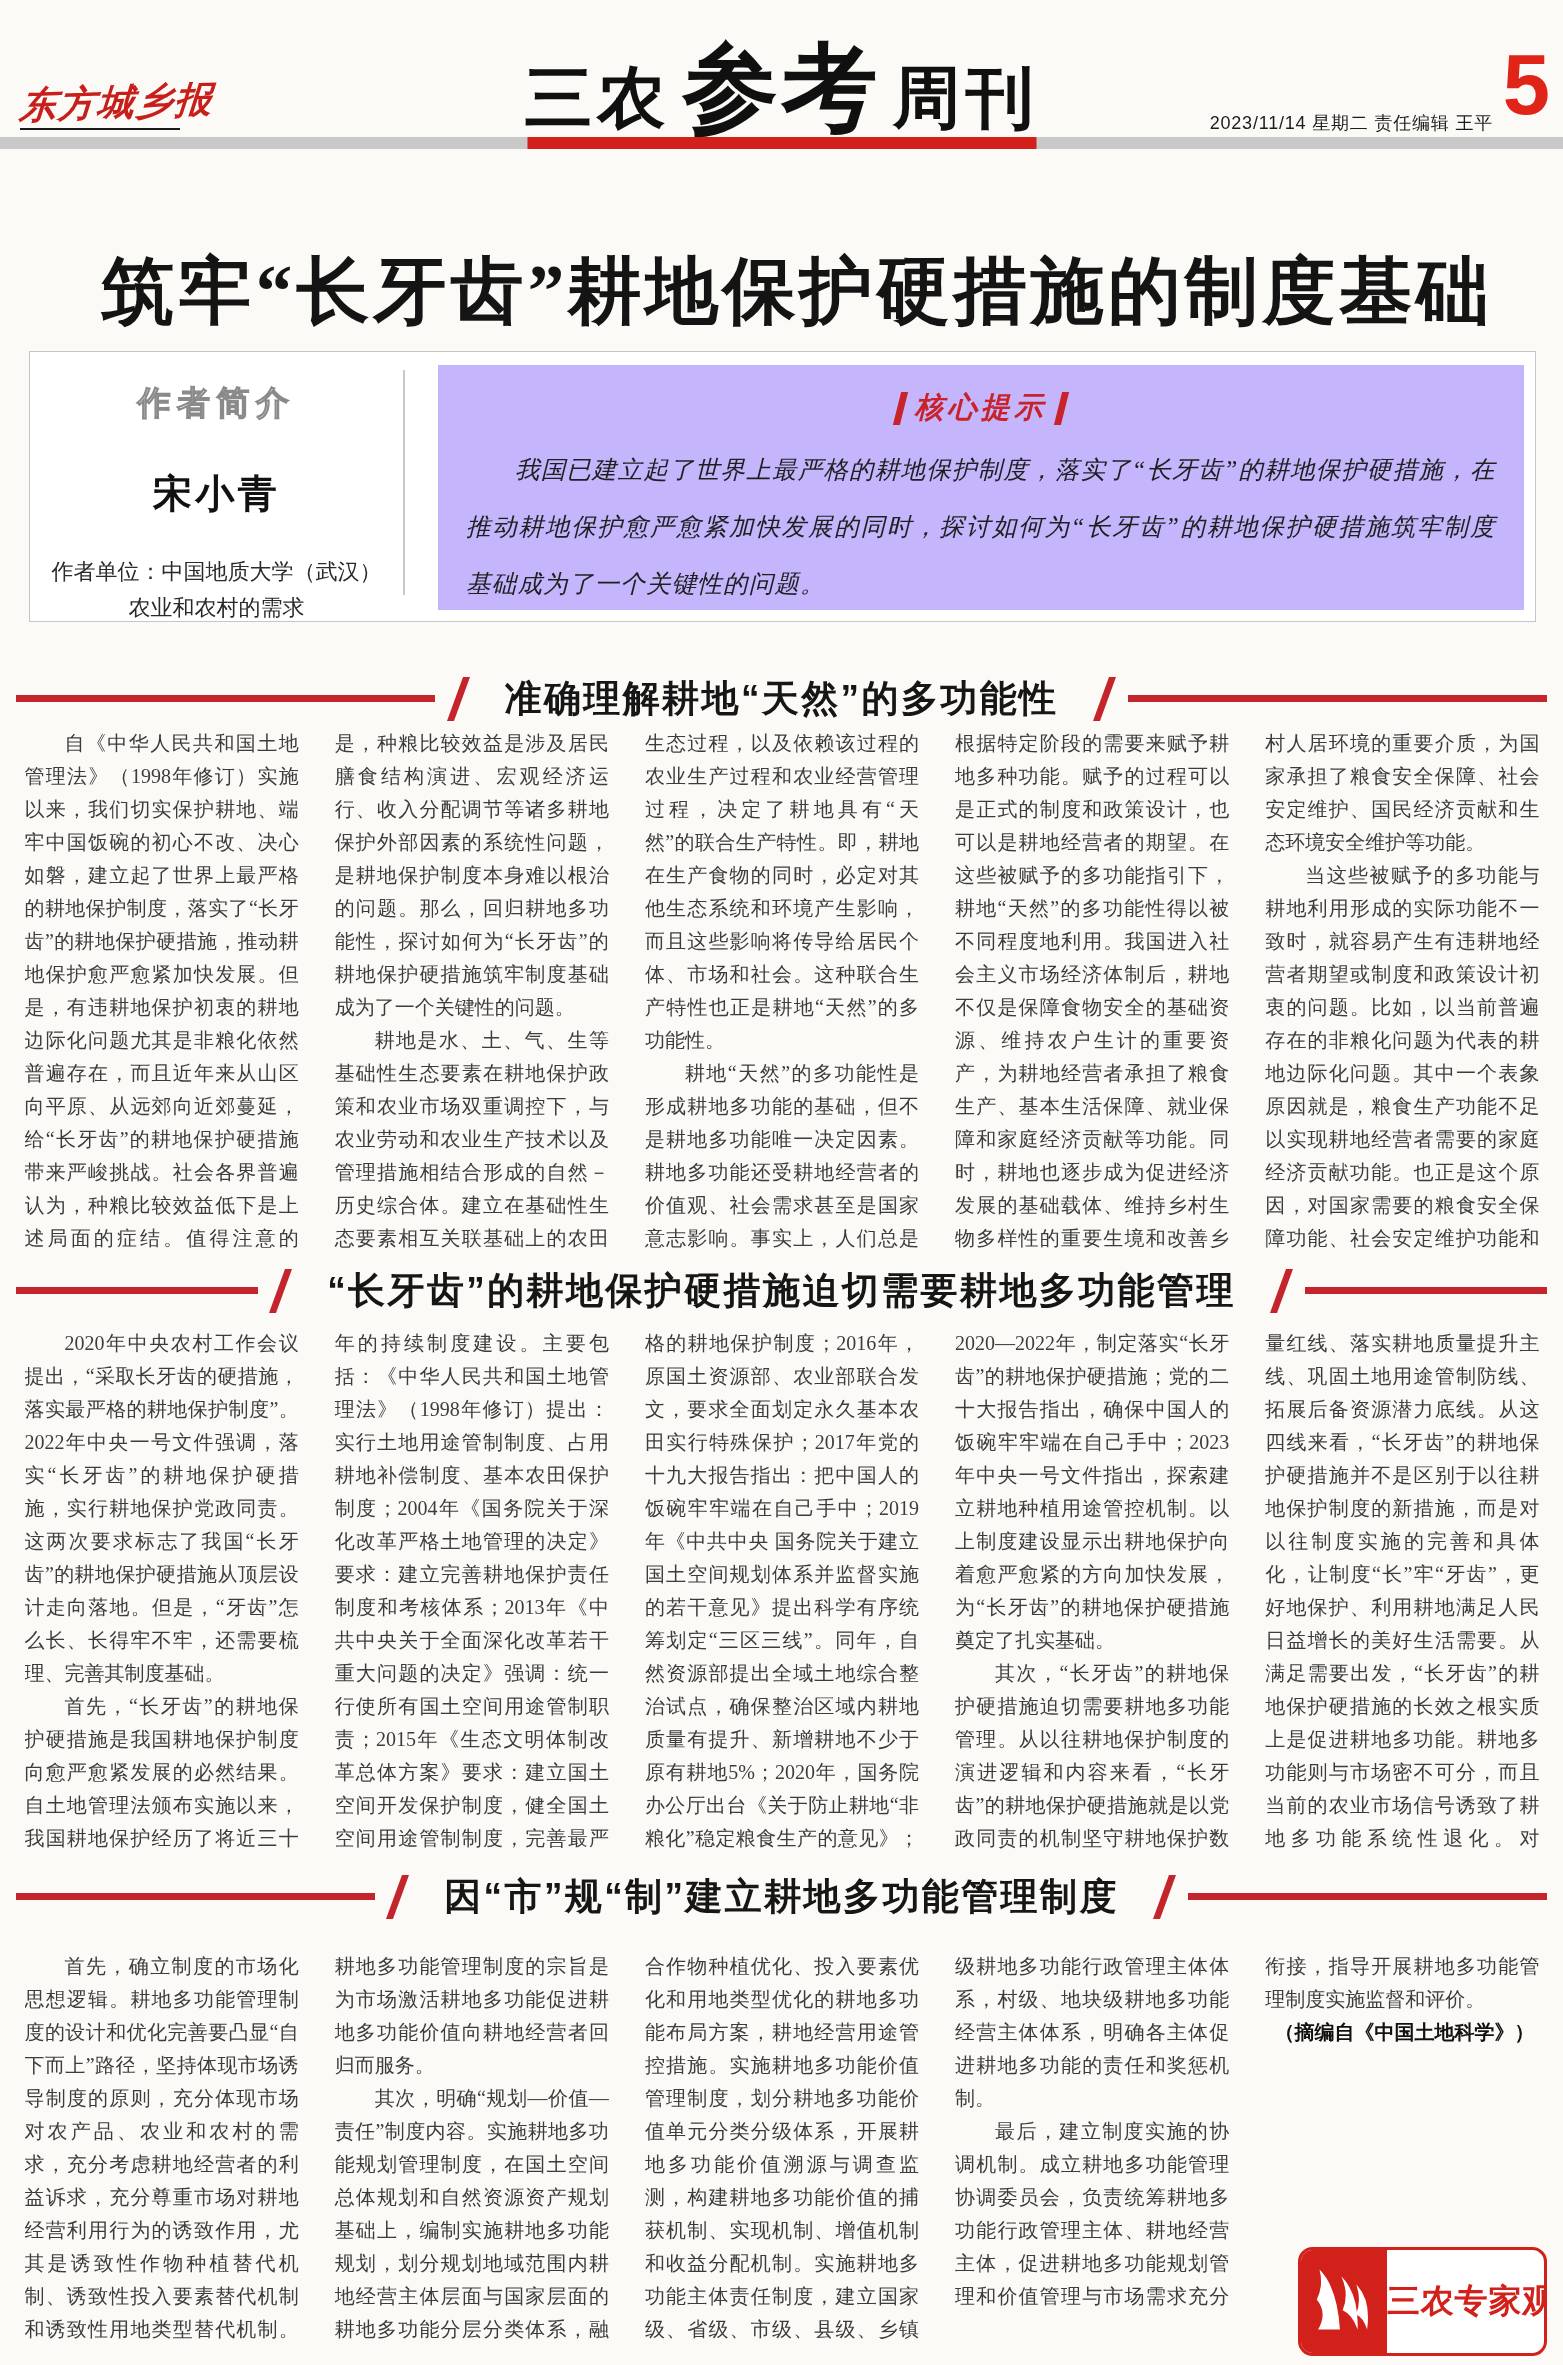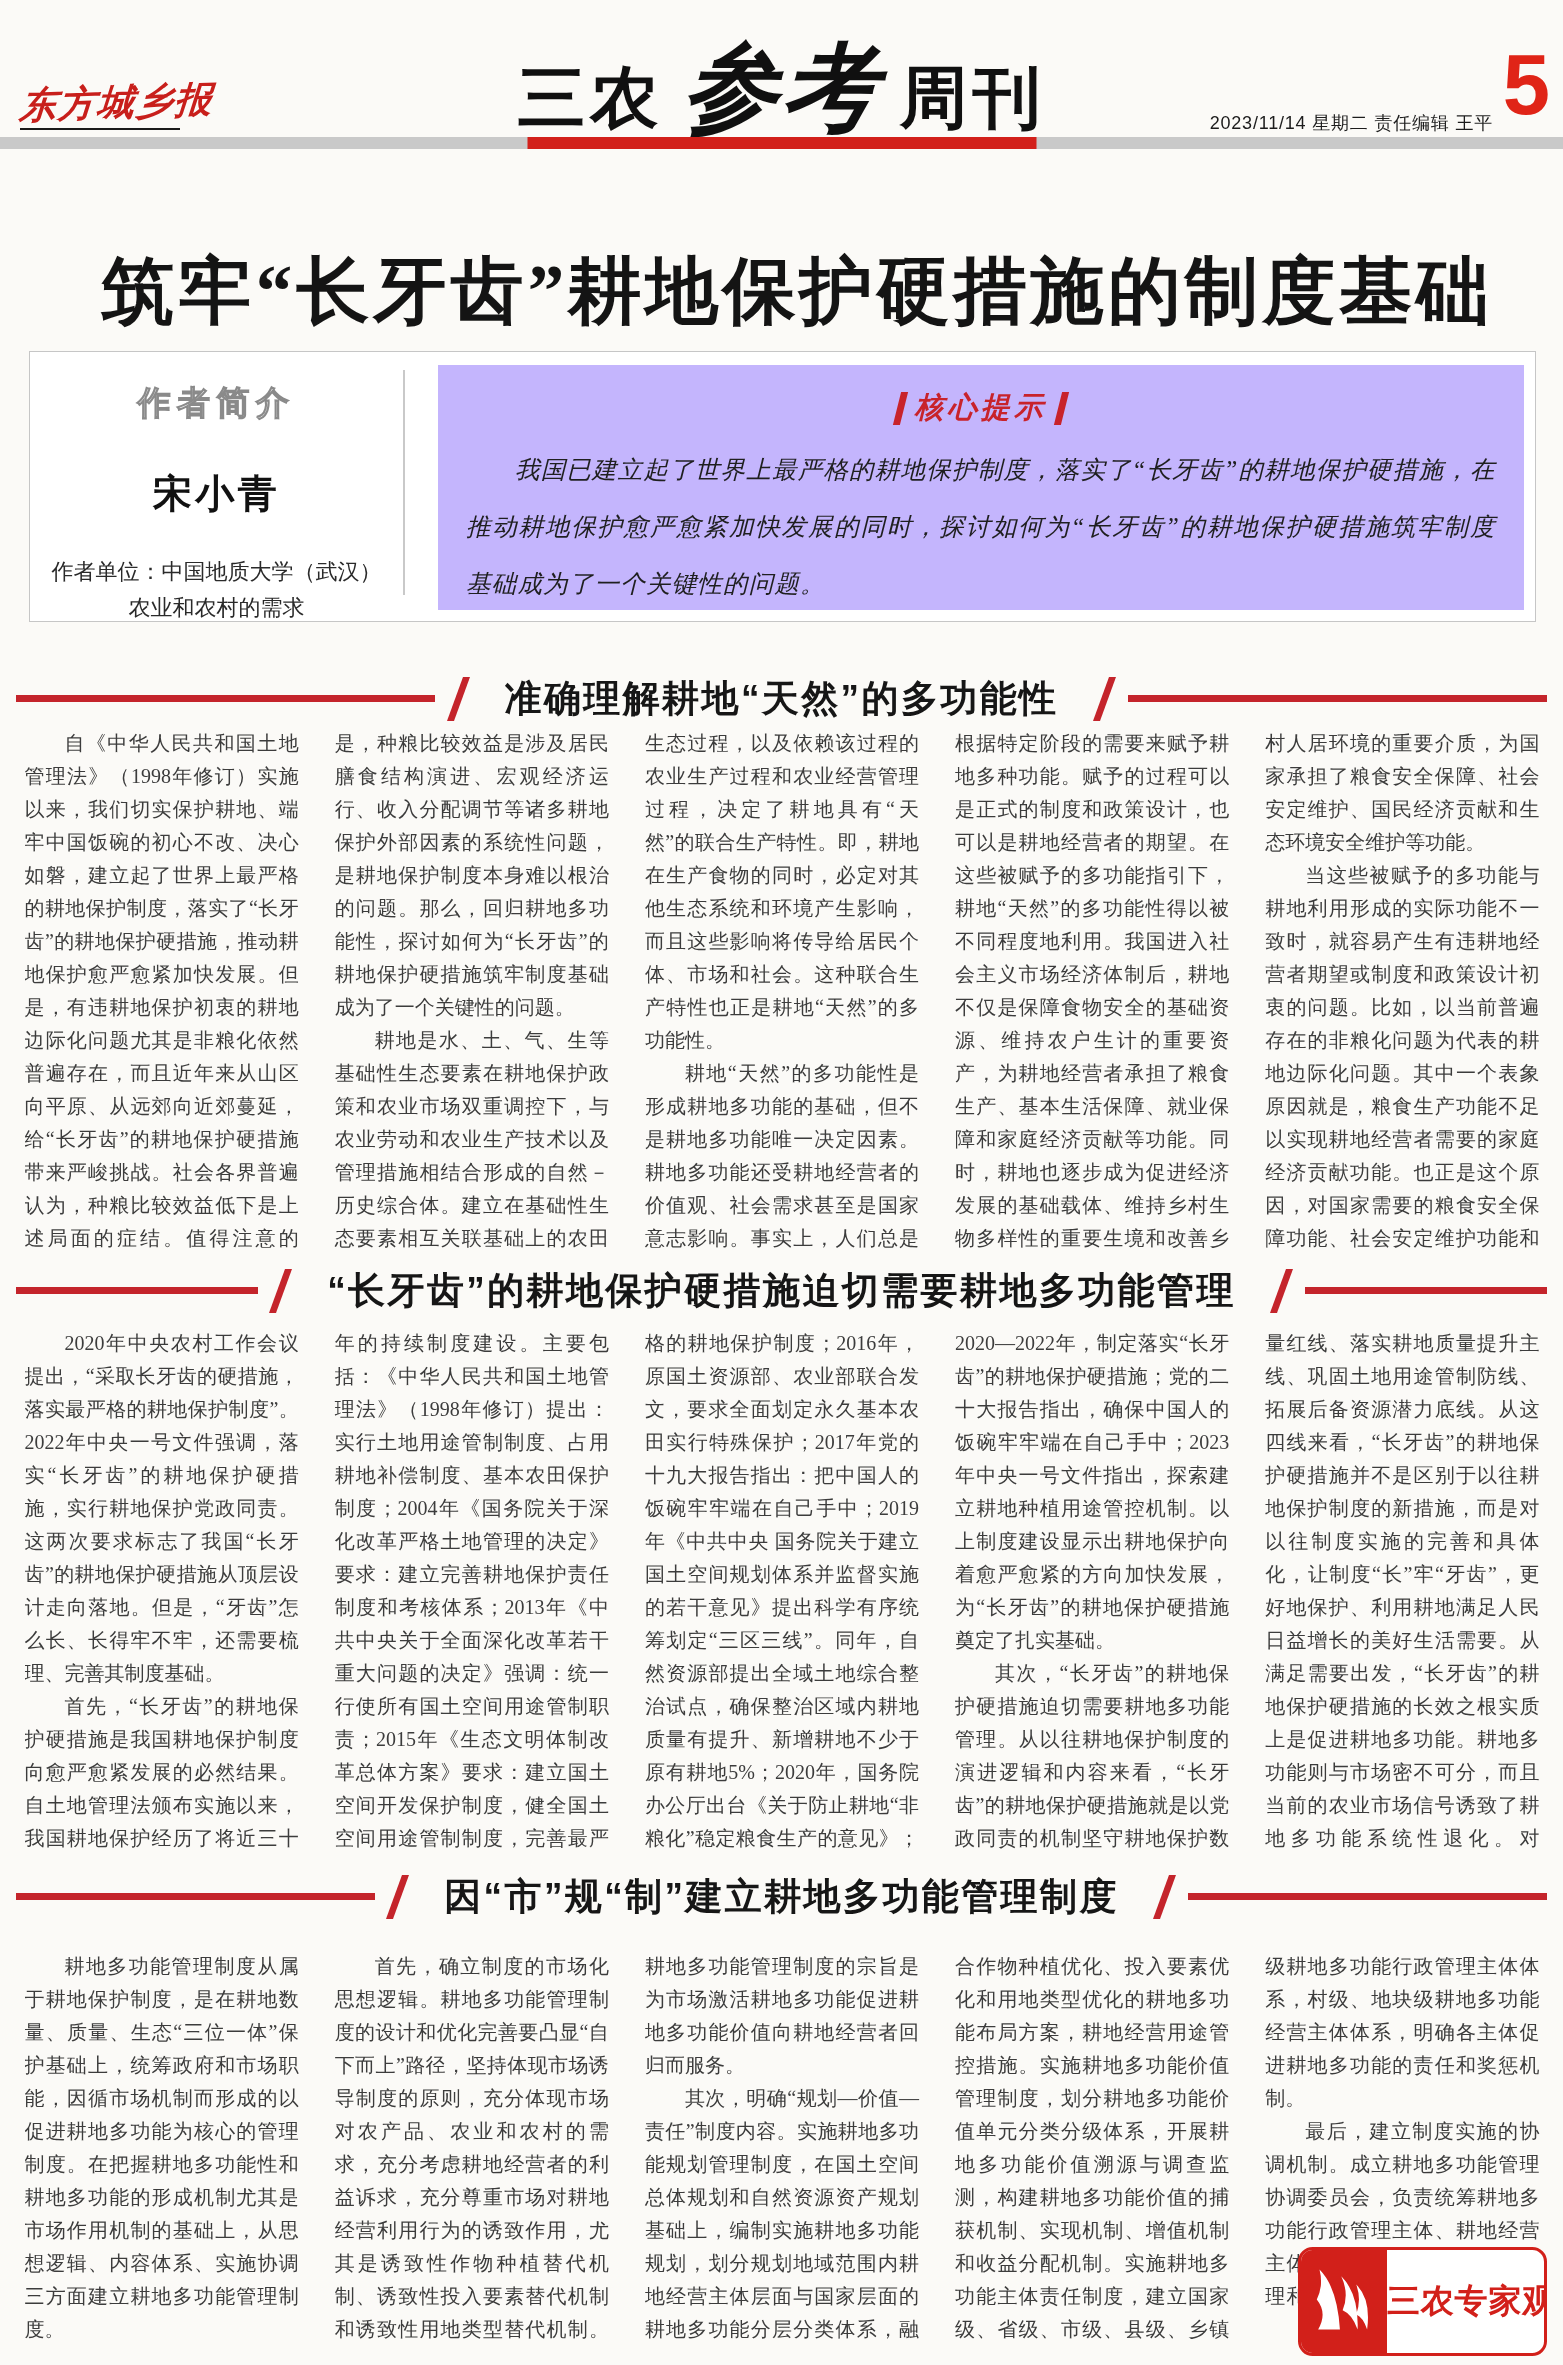--- a/index.html
+++ b/index.html
@@ -8,21 +8,21 @@
 
   
   .masthead{position:absolute;top:0;left:0;right:0;height:137px;}
   .brand{position:absolute;left:19.6px;top:78px;font-family:"Liberation Serif","DejaVu Serif",serif;
          font-size:37px;font-weight:bold;font-style:italic;color:#c81f1b;
          transform:skewX(-6deg) rotate(-2deg);letter-spacing:1.6px;white-space:nowrap;}
   .brand-underline{position:absolute;left:19.6px;top:128px;width:160px;height:2.4px;background:#1a1a1a;}
   .weekly-title{position:absolute;left:50%;top:24.5px;transform:translateX(-50%);
                 display:flex;align-items:baseline;white-space:nowrap;color:#101010;}
   .wt-light{font-size:68px;font-weight:600;letter-spacing:4.9px;}
-  .wt-heavy{font-size:96px;font-weight:900;letter-spacing:3.3px;margin:0 19px;font-style:italic;}
+  .wt-heavy{font-size:96px;font-weight:900;letter-spacing:3.3px;margin:0 12px;}
   .date-line{position:absolute;right:70px;top:111px;font-size:18px;color:#1c1c1c;
              letter-spacing:0.8px;white-space:nowrap;font-weight:500;}
   .page-number{position:absolute;right:13px;top:42px;font-size:85px;line-height:1;
                font-weight:700;color:#e02417;}
   .masthead-bar{position:absolute;top:137px;left:0;width:1563px;height:12.2px;background:#c9c9c9;}
   .masthead-bar-red{position:absolute;top:0;left:50%;transform:translateX(-50%);
                     width:509px;height:12.2px;background:#d2201a;}
 
   
   .headline{position:absolute;top:194px;left:16px;width:1563px;text-align:center;
@@ -149,21 +149,20 @@
   </div>
 
   <div class="sec-head" id="sec3-head">
     <span class="sec-rule"></span>
     <span class="sec-slash"></span>
     <h2 class="sec-title">因“市”规“制”建立耕地多功能管理制度</h2>
     <span class="sec-slash"></span>
     <span class="sec-rule"></span>
   </div>
   <div class="sec-body" id="sec3-body">
-    <p>耕地多功能管理制度从属于耕地保护制度，是在耕地数量、质量、生态“三位一体”保护基础上，统筹政府和市场职能，因循市场机制而形成的以促进耕地多功能为核心的管理制度。在把握耕地多功能性和耕地多功能的形成机制尤其是市场作用机制的基础上，从思想逻辑、内容体系、实施协调三方面建立耕地多功能管理制度。</p>
     <p>首先，确立制度的市场化思想逻辑。耕地多功能管理制度的设计和优化完善要凸显“自下而上”路径，坚持体现市场诱导制度的原则，充分体现市场对农产品、农业和农村的需求，充分考虑耕地经营者的利益诉求，充分尊重市场对耕地经营利用行为的诱致作用，尤其是诱致性作物种植替代机制、诱致性投入要素替代机制和诱致性用地类型替代机制。耕地多功能管理制度的宗旨是为市场激活耕地多功能促进耕地多功能价值向耕地经营者回归而服务。</p>
     <p>其次，明确“规划—价值—责任”制度内容。实施耕地多功能规划管理制度，在国土空间总体规划和自然资源资产规划基础上，编制实施耕地多功能规划，划分规划地域范围内耕地经营主体层面与国家层面的耕地多功能分层分类体系，融合作物种植优化、投入要素优化和用地类型优化的耕地多功能布局方案，耕地经营用途管控措施。实施耕地多功能价值管理制度，划分耕地多功能价值单元分类分级体系，开展耕地多功能价值溯源与调查监测，构建耕地多功能价值的捕获机制、实现机制、增值机制和收益分配机制。实施耕地多功能主体责任制度，建立国家级、省级、市级、县级、乡镇级耕地多功能行政管理主体体系，村级、地块级耕地多功能经营主体体系，明确各主体促进耕地多功能的责任和奖惩机制。</p>
     <p>最后，建立制度实施的协调机制。成立耕地多功能管理协调委员会，负责统筹耕地多功能行政管理主体、耕地经营主体，促进耕地多功能规划管理和价值管理与市场需求充分衔接，指导开展耕地多功能管理制度实施监督和评价。</p>
     <p class="attribution">（摘编自《中国土地科学》）</p>
   </div>
 
   <div class="expert-logo">
     <div class="expert-logo-icon">
       <svg width="68" height="75" viewBox="0 0 100 110" xmlns="http://www.w3.org/2000/svg">
         <path d="M14 8 Q40 34 44 96 L12 96 Q26 72 10 52 Q20 32 14 8 Z" fill="#ffffff"></path>

